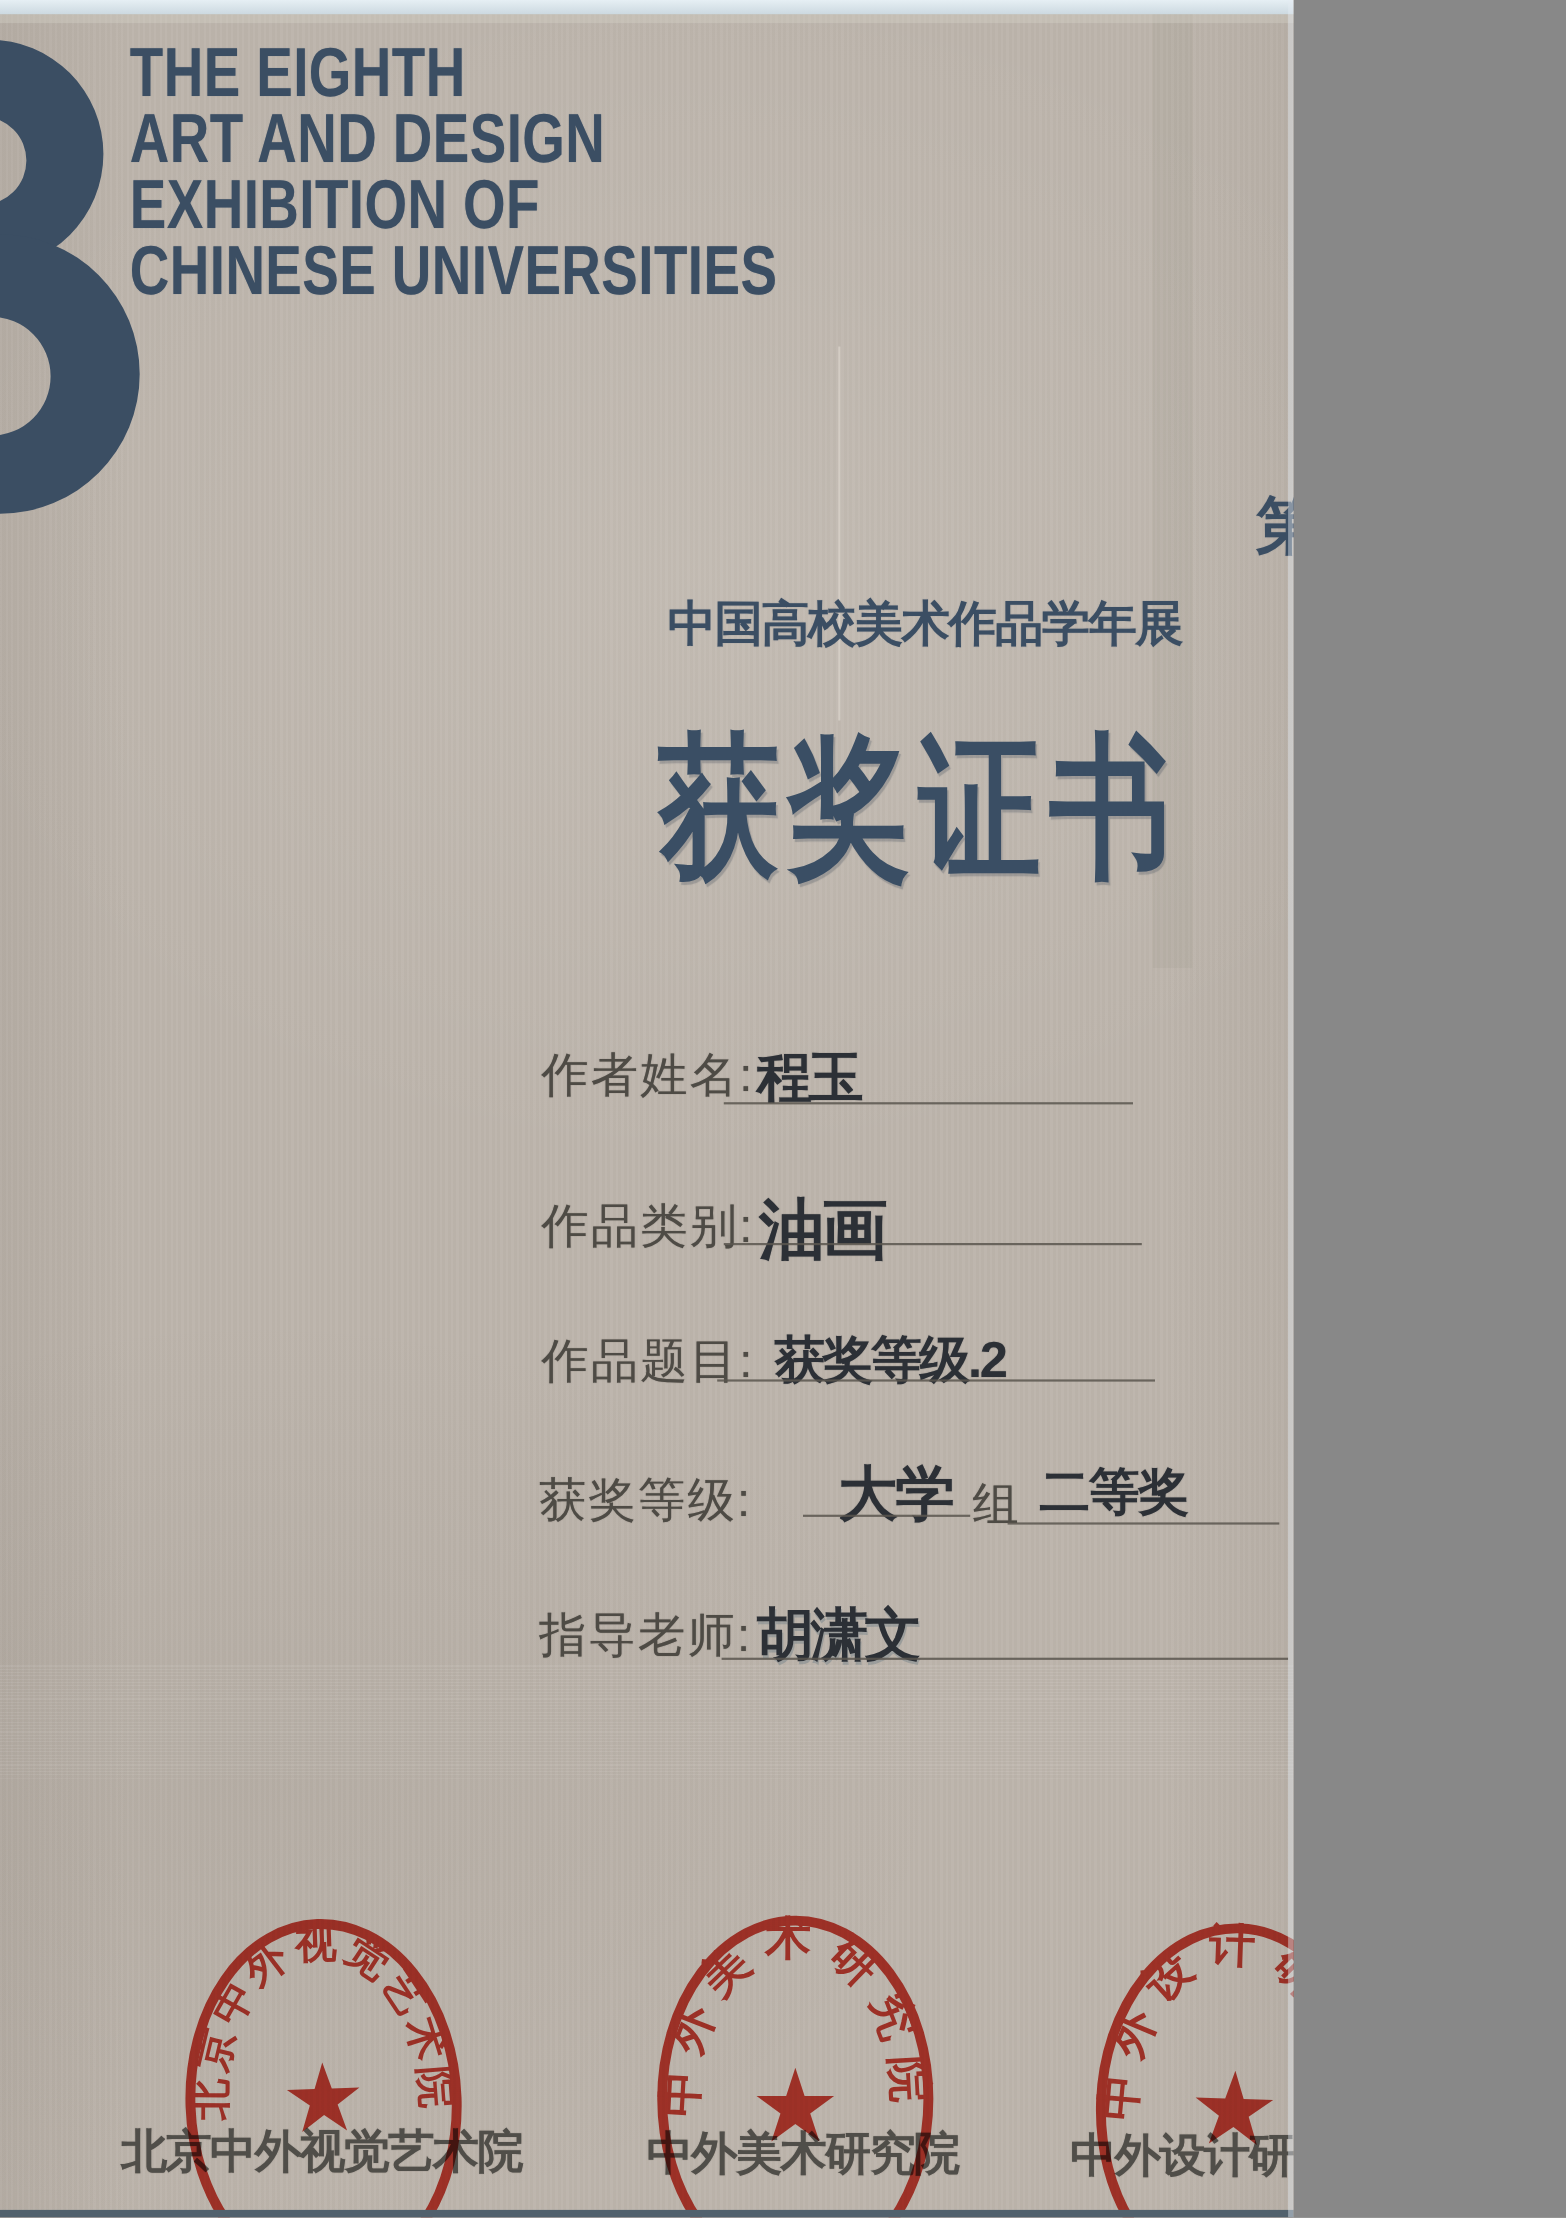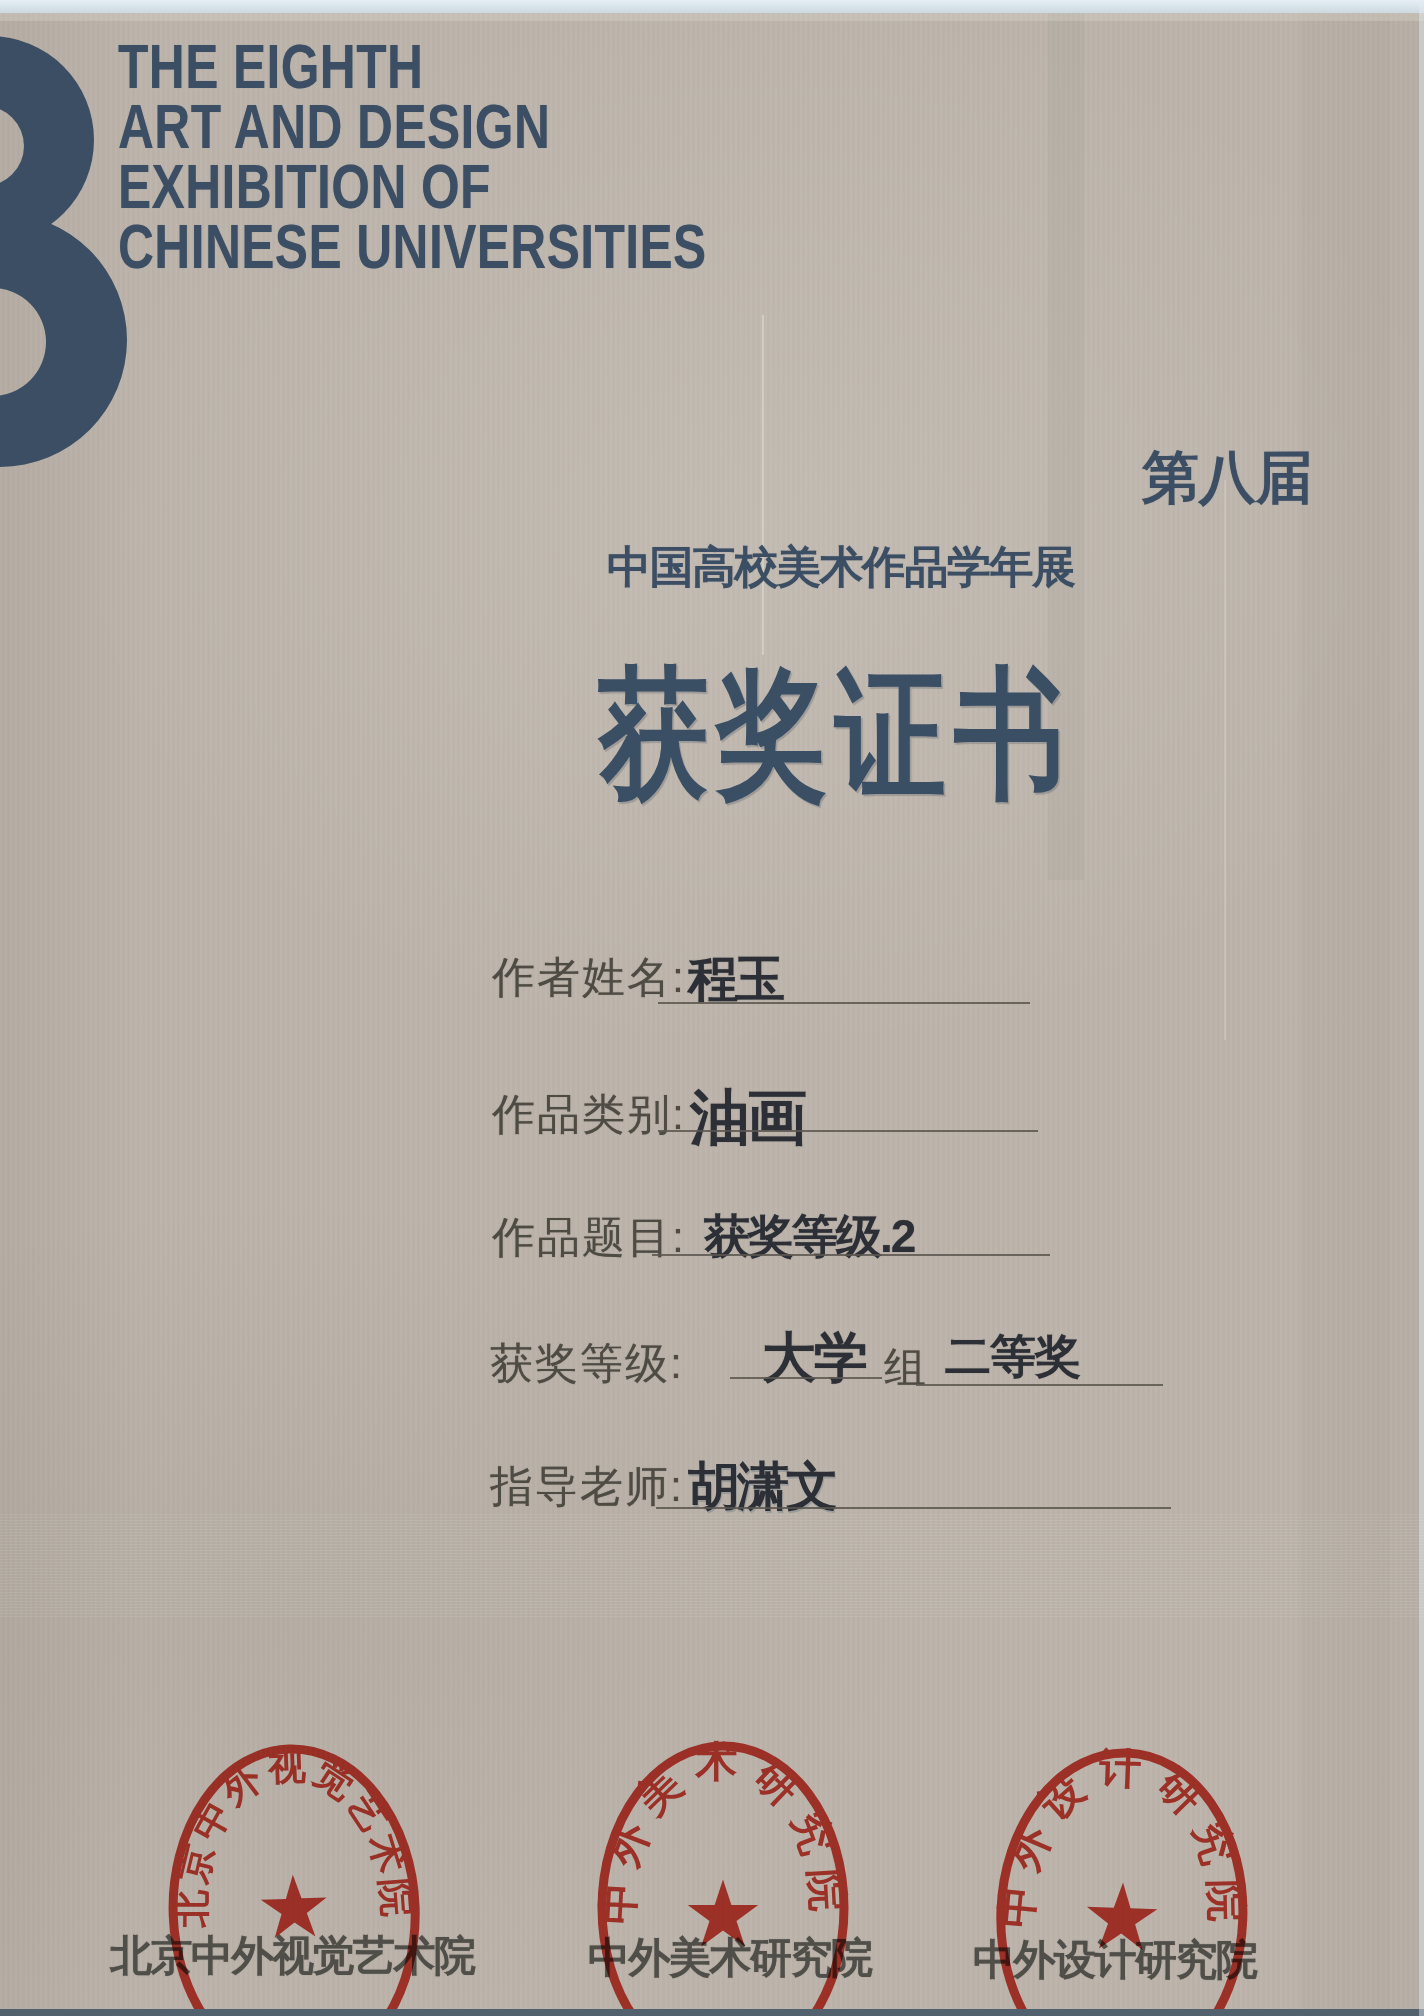--- a/index.html
+++ b/index.html
@@ -1,17 +1,17 @@
 <!DOCTYPE html>
 <html><head>
 <meta charset="utf-8">
 <style>
   html,body{margin:0;padding:0;background:#888;}
   #page{
-    position:relative;width:1424px;height:2016px;overflow:hidden;
+    position:relative;width:1176px;height:2016px;overflow:hidden;
     background:
       radial-gradient(ellipse 1000px 760px at 54% 26%, rgba(255,252,245,0.10), transparent 72%),
       radial-gradient(ellipse 900px 600px at 20% 80%, rgba(90,84,76,0.07), transparent 70%),
       linear-gradient(90deg, rgba(110,102,94,0.10), transparent 10%, transparent 90%, rgba(110,102,94,0.07)),
       repeating-linear-gradient(90deg, rgba(255,255,255,0.030) 0 2px, rgba(20,18,14,0.012) 2px 5px),
       #bcb4ab;
     font-family:"Liberation Sans", sans-serif;
   }
   .abs{position:absolute;}
   

